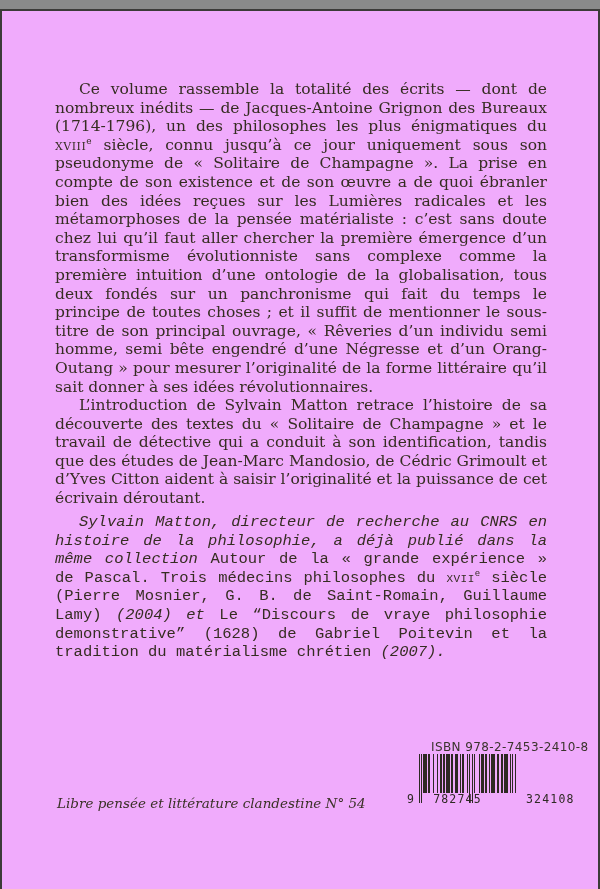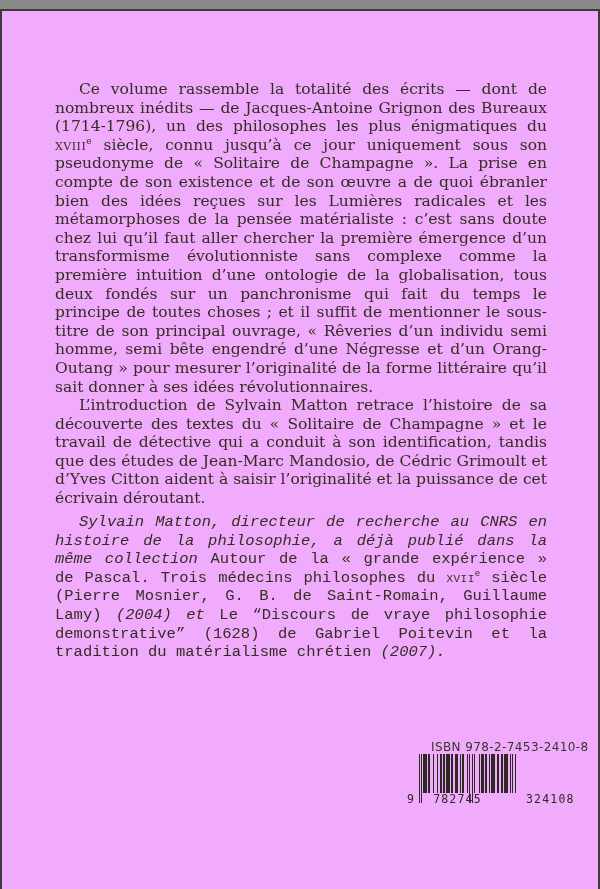--- a/index.html
+++ b/index.html
@@ -74,20 +74,21 @@
 
 <div class="page">
 
   <div class="synopsis">
     <p><span>Ce volume rassemble la totalité des écrits — dont de nombreux inédits — de Jacques-Antoine Grignon des Bureaux (1714-1796), un des philosophes les plus énigmatiques du </span><span class="sc">xviii</span><span class="sup">e</span><span> siècle, connu jusqu’à ce jour uniquement sous son pseudonyme de « Solitaire de Champagne ». La prise en compte de son existence et de son œuvre a de quoi ébranler bien des idées reçues sur les Lumières radicales et les métamorphoses de la pensée matérialiste : c’est sans doute chez lui qu’il faut aller chercher la première émergence d’un transformisme évolutionniste sans complexe comme la première intuition d’une ontologie de la globalisation, tous deux fondés sur un panchronisme qui fait du temps le principe de toutes choses ; et il suffit de mentionner le sous-titre de son principal ouvrage, « Rêveries d’un individu semi homme, semi bête engendré d’une Négresse et d’un Orang-Outang » pour mesurer l’originalité de la forme littéraire qu’il sait donner à ses idées révolutionnaires.</span></p>
     <p>L’introduction de Sylvain Matton retrace l’histoire de sa découverte des textes du « Solitaire de Champagne » et le travail de détective qui a conduit à son identification, tandis que des études de Jean-Marc Mandosio, de Cédric Grimoult et d’Yves Citton aident à saisir l’originalité et la puissance de cet écrivain déroutant.</p>
   </div>
 
   <div class="bio"><span>Sylvain Matton, directeur de recherche au CNRS en histoire de la philosophie, a déjà publié dans la même collection </span><span class="roman">Autour de la « grande expérience » de Pascal. Trois médecins philosophes du </span><span class="roman sc">xvii</span><span class="roman sup">e</span><span class="roman"> siècle (Pierre Mosnier, G. B. de Saint-Romain, Guillaume Lamy) </span><span>(2004) et </span><span class="roman">Le “Discours de vraye philosophie demonstrative” (1628) de Gabriel Poitevin et la tradition du matérialisme chrétien </span><span>(2007).</span></div>
 
+  <div class="collection-footer">Libre pensée et littérature clandestine N° 54</div>
 
   <div class="barcode-block">
     <div class="isbn-label">ISBN 978-2-7453-2410-8</div>
     <svg class="bars" xmlns="http://www.w3.org/2000/svg" shape-rendering="crispEdges" viewBox="0 0 95 49" preserveAspectRatio="none" style="fill: rgb(46, 41, 35);">
         <rect x="0" y="0" width="1" height="49"></rect>
         <rect x="2" y="0" width="1" height="49"></rect>
         <rect x="4" y="0" width="1" height="39"></rect>
         <rect x="5" y="0" width="1" height="39"></rect>
         <rect x="6" y="0" width="1" height="39"></rect>
         <rect x="8" y="0" width="1" height="39"></rect>

